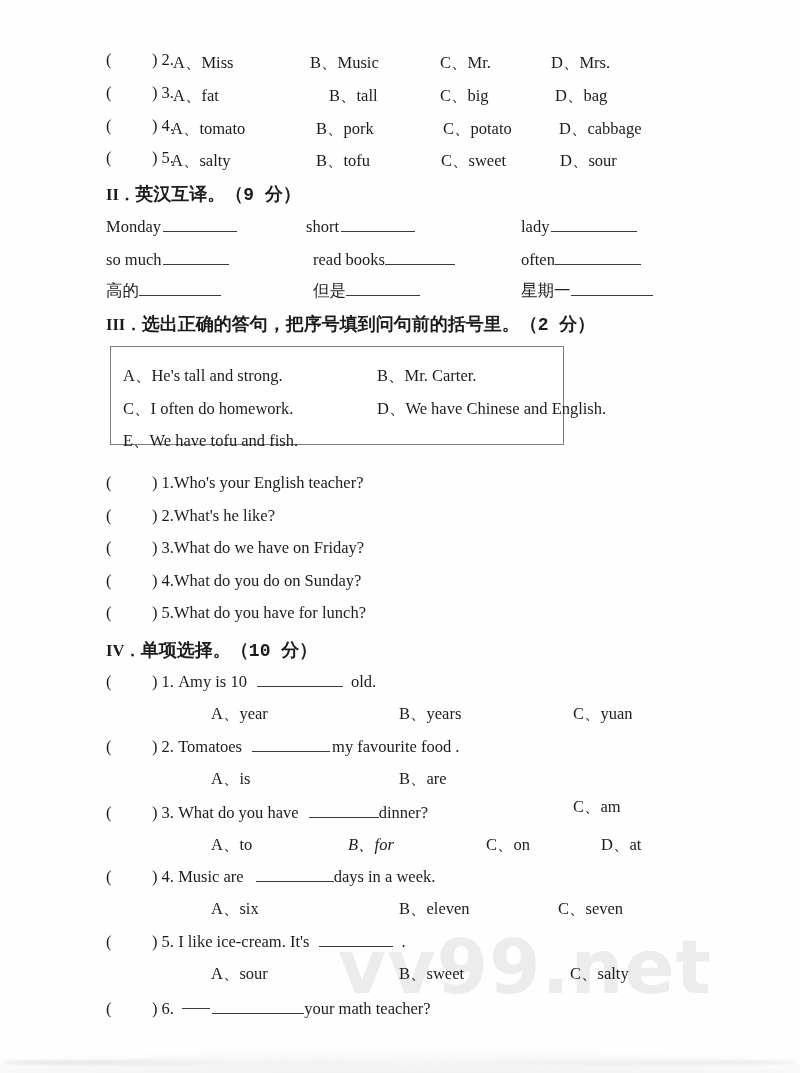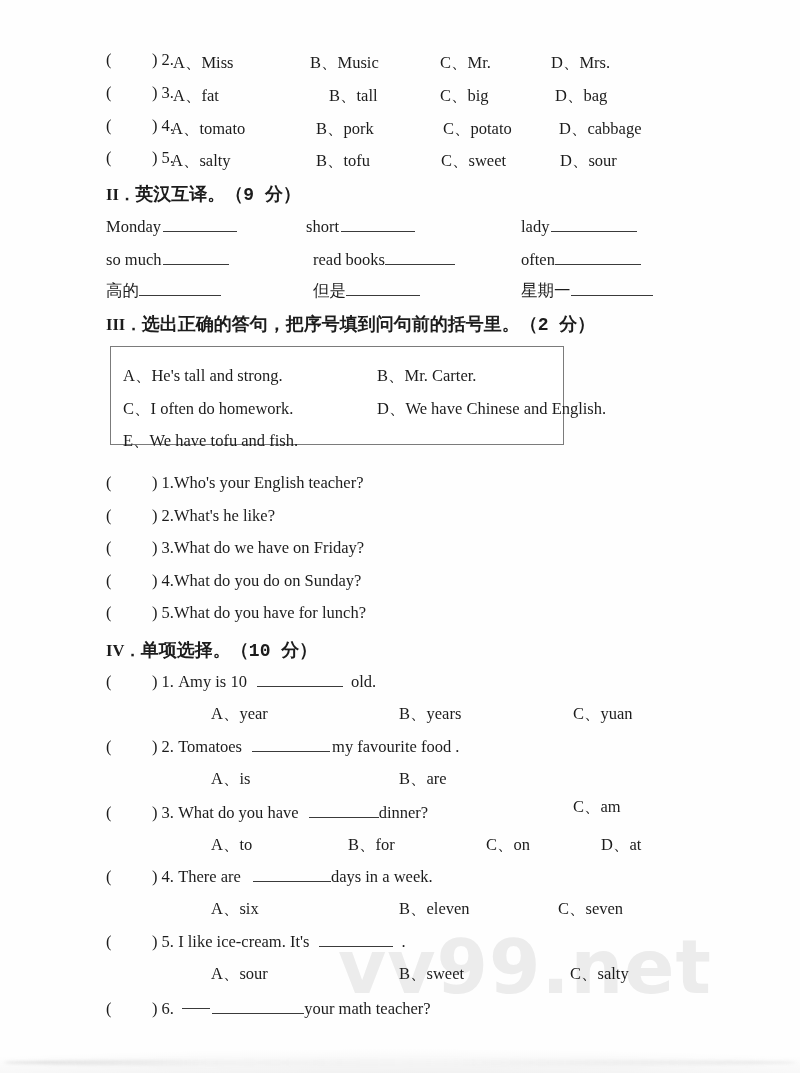--- a/index.html
+++ b/index.html
@@ -319,32 +319,32 @@
     <div class="opt" style="left:573px; top:768px;margin-top:28px;">
       <span>C、</span><span>am</span>
     </div>
 
     <div class="row" style="left:106px; top:801px;">
       <span class="paren"><span class="pl">(</span></span><span>) 3.</span>&nbsp;<span>What do you have</span><span class="blank b70" style="margin-left:10px;margin-right:0;"></span><span>dinner?</span>
     </div>
     <div class="opt" style="left:211px; top:834px;">
       <span>A、</span><span>to</span>
     </div>
-    <div class="opt" style="left:348px; top:834px;">
+    <div class="opt" style="left:348px; top:834px;font-style:italic;">
       <span>B、</span><span>for</span>
     </div>
     <div class="opt" style="left:486px; top:834px;">
       <span>C、</span><span>on</span>
     </div>
     <div class="opt" style="left:601px; top:834px;">
       <span>D、</span><span>at</span>
     </div>
 
     <div class="row" style="left:106px; top:865px;">
-      <span class="paren"><span class="pl">(</span></span><span>) 4.</span>&nbsp;<span>There are</span><span class="blank b78" style="margin-left:12px;margin-right:0;"></span><span>days in a week.</span>
+      <span class="paren"><span class="pl">(</span></span><span>) 4.</span>&nbsp;<span>Music are</span><span class="blank b78" style="margin-left:12px;margin-right:0;"></span><span>days in a week.</span>
     </div>
     <div class="opt" style="left:211px; top:898px;">
       <span>A、</span><span>six</span>
     </div>
     <div class="opt" style="left:399px; top:898px;">
       <span>B、</span><span>eleven</span>
     </div>
     <div class="opt" style="left:558px; top:898px;">
       <span>C、</span><span>seven</span>
     </div>

